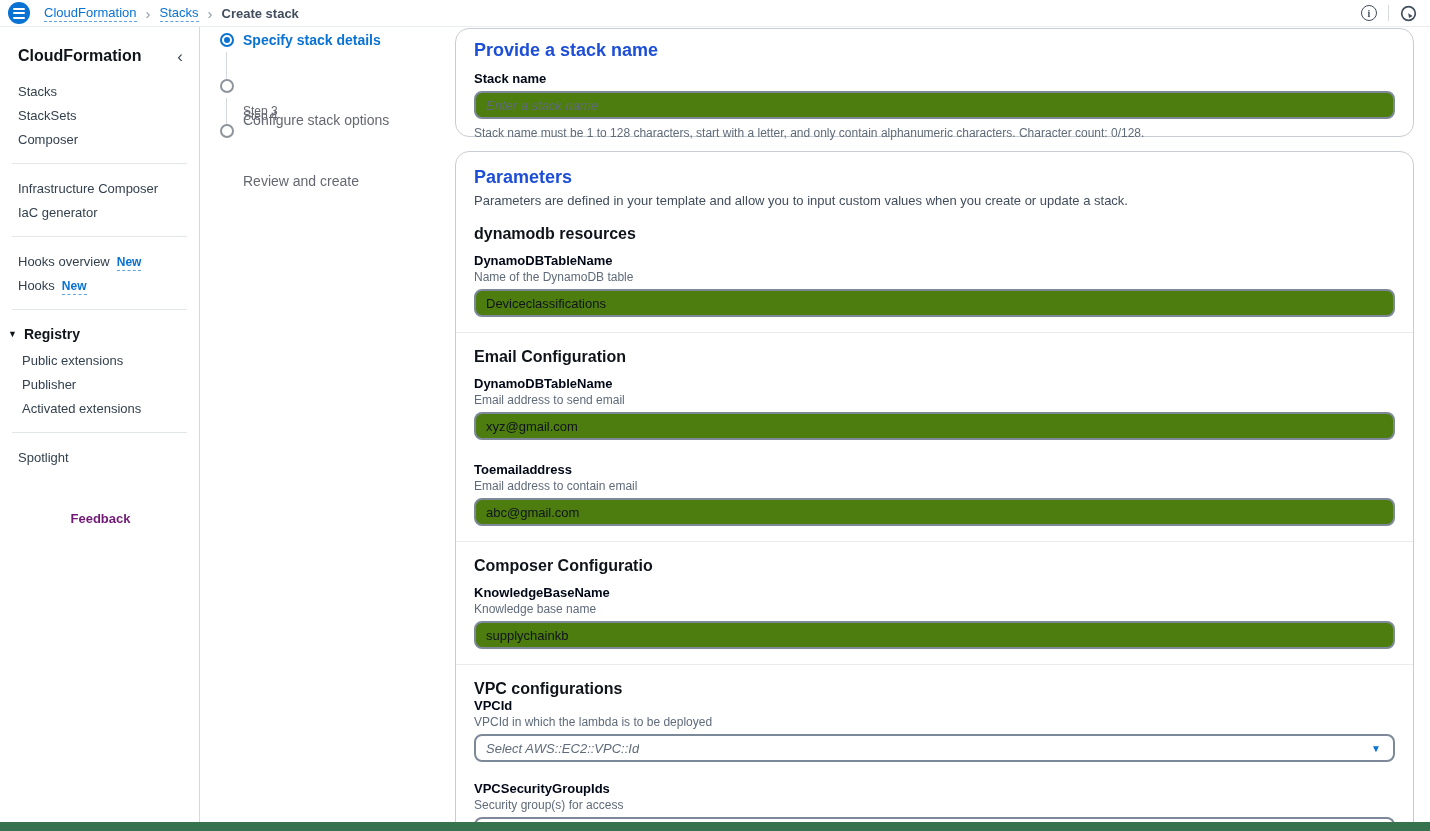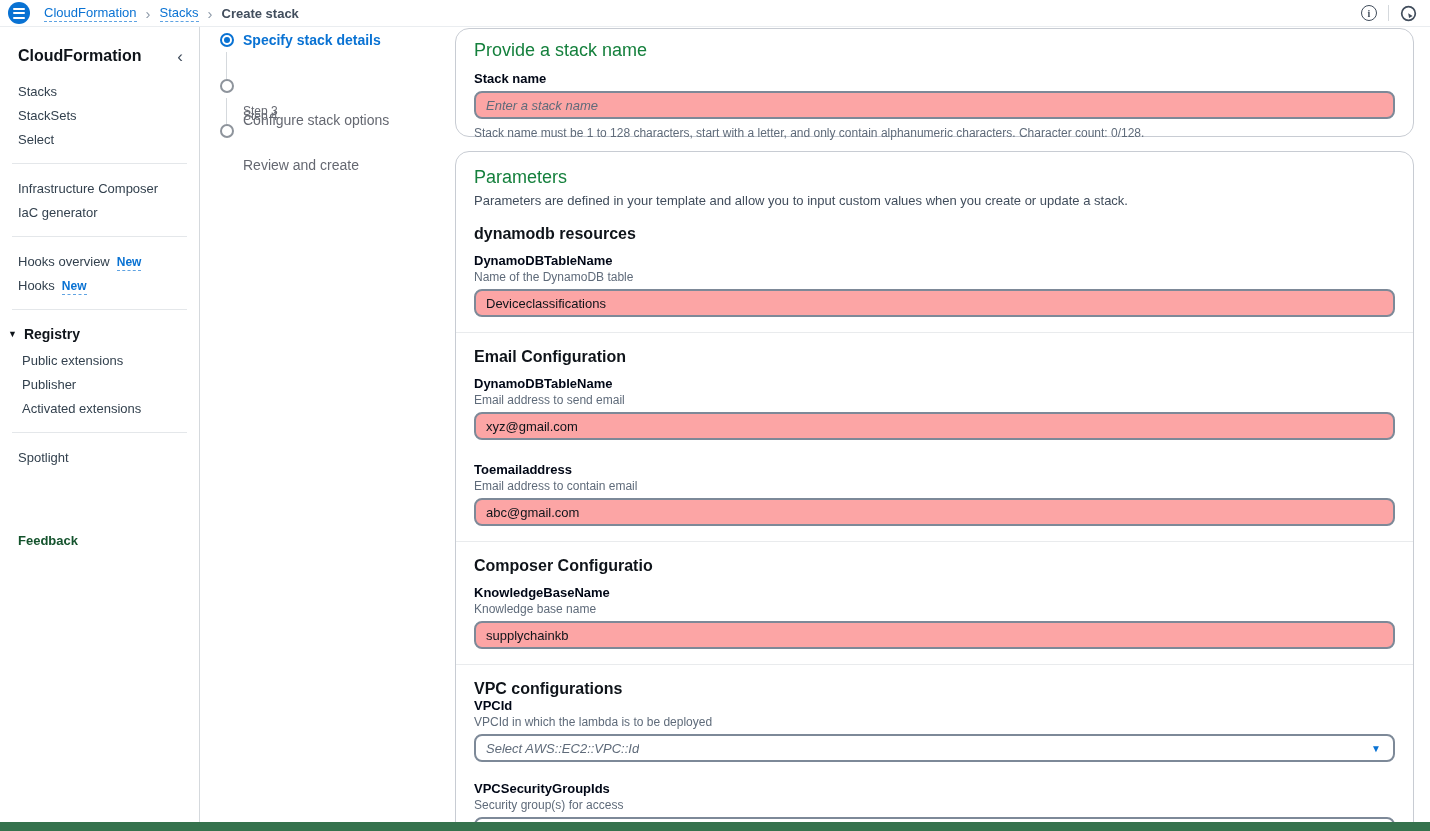--- a/index.html
+++ b/index.html
@@ -58,22 +58,22 @@
     border-bottom:1px dashed rgba(9,114,211,.65); padding-bottom:1px;
   }
   .side-divider { border-top:1px solid #e4e7ea; margin:12px 12px; }
   .registry-head {
     display:flex; align-items:center; gap:7px; padding:4px 16px 6px 8px;
     font-size:14px; font-weight:700; color:#0f141a; cursor:pointer;
   }
   .registry-caret { font-size:9px; color:#0f141a; }
   .nav-sub { padding-left:22px; }
   .feedback-link {
-    display:block; margin-top:60px; padding:4px 16px 4px 18px;
-    color:#14532d; font-weight:700; font-size:13px; text-decoration:none; cursor:pointer;
+    display:block; margin-top:38px; padding:4px 16px 4px 18px;
+    color:#701a75; font-weight:700; font-size:13px; text-decoration:none; cursor:pointer;text-align:center;
   }
 
   
   .steps { position:absolute; top:27px; left:212px; width:240px; height:125px; }
   .radio { position:absolute; width:14px; height:14px; border-radius:50%; background:#fff; }
   .radio.active { border:2px solid #0972d3; }
   .radio.active::after {
     content:""; position:absolute; left:2px; top:2px; width:6px; height:6px;
     border-radius:50%; background:#0972d3;
   }
@@ -85,29 +85,29 @@
   .step-title.idle { color:#656871; font-weight:400;margin-top:34px; }
 
   
   .main { position:absolute; top:27px; left:455px; width:959px; }
   .card {
     background:#fff; border:1px solid #c8ccd3; border-radius:14px;
     padding:11px 18px 14px 18px;
   }
   .card-1 { margin-top:1px; height:109px; }
   .card-2 { margin-top:14px; height:700px; }
-  h2.card-title { font-size:18px; font-weight:400; color:#15803d; }
+  h2.card-title { font-size:18px; font-weight:700; color:#1d4ed8; }
   .card-desc { font-size:13px; color:#414d5c; margin-top:5px; }
   .group-title { font-size:16px; font-weight:700; color:#0f141a; }
   .field-label { font-size:13px; font-weight:700; color:#000716; }
   .field-hint { font-size:12px; color:#5f6b7a; margin-top:2px; }
   .text-input {
     display:block; width:100%; height:28px; margin-top:5px;
     border:2px solid #7d8998; border-radius:8px; padding:0 10px;
-    font-size:13px; color:#0f141a; background:#fca5a5; outline:none;
+    font-size:13px; color:#0f141a; background:#4d7c0f; outline:none;
     font-family:"Liberation Sans", sans-serif;
   }
   .text-input::placeholder { font-style:italic; color:#5f6b7a; }
   .select-box {
     position:relative; display:flex; align-items:center; width:100%; height:28px;
     margin-top:5px; border:2px solid #7d8998; border-radius:8px;
     padding:0 30px 0 10px; background:#fff; cursor:pointer;
   }
   .select-placeholder { font-style:italic; color:#5f6b7a; font-size:13px;
     white-space:nowrap; overflow:hidden; }
@@ -148,21 +148,21 @@
 </div>
 
 <aside class="sidebar">
   <div class="side-title">
     <a>CloudFormation</a>
     <span class="collapse-btn">‹</span>
   </div>
 
   <a class="nav-item">Stacks</a>
   <a class="nav-item">StackSets</a>
-  <a class="nav-item">Select</a>
+  <a class="nav-item">Composer</a>
 
   <div class="side-divider"></div>
 
   <a class="nav-item">Infrastructure Composer</a>
   <a class="nav-item">IaC generator</a>
 
   <div class="side-divider"></div>
 
   <a class="nav-item"><span>Hooks overview</span><span class="badge-new">New</span></a>
   <a class="nav-item"><span>Hooks</span><span class="badge-new">New</span></a>
@@ -191,21 +191,21 @@
   <div class="step-line" style="top:25px; height:27px;"></div>
 
   <span class="step-num" style="top:37px;margin-top:40px;">Step 3</span>
   <span class="radio idle" style="left:8px; top:52px;"></span>
   <a class="step-title idle" style="top:51px;">Configure stack options</a>
 
   <div class="step-line" style="top:71px; height:26px;"></div>
 
   <span class="step-num" style="top:82px;">Step 4</span>
   <span class="radio idle" style="left:8px; top:97px;"></span>
-  <a class="step-title idle" style="top:96px;text-align:center;">Review and create</a>
+  <a class="step-title idle" style="top:112px;text-align:center;">Review and create</a>
 </div>
 
 <main class="main">
 
   <section class="card card-1">
     <h2 class="card-title">Provide a stack name</h2>
     <div style="margin-top:10px;">
       <div class="field-label">Stack name</div>
       <input class="text-input" type="text" placeholder="Enter a stack name" style="">
       <div class="stackname-hint">Stack name must be 1 to 128 characters, start with a letter, and only contain alphanumeric characters. Character count: 0/128.</div>

